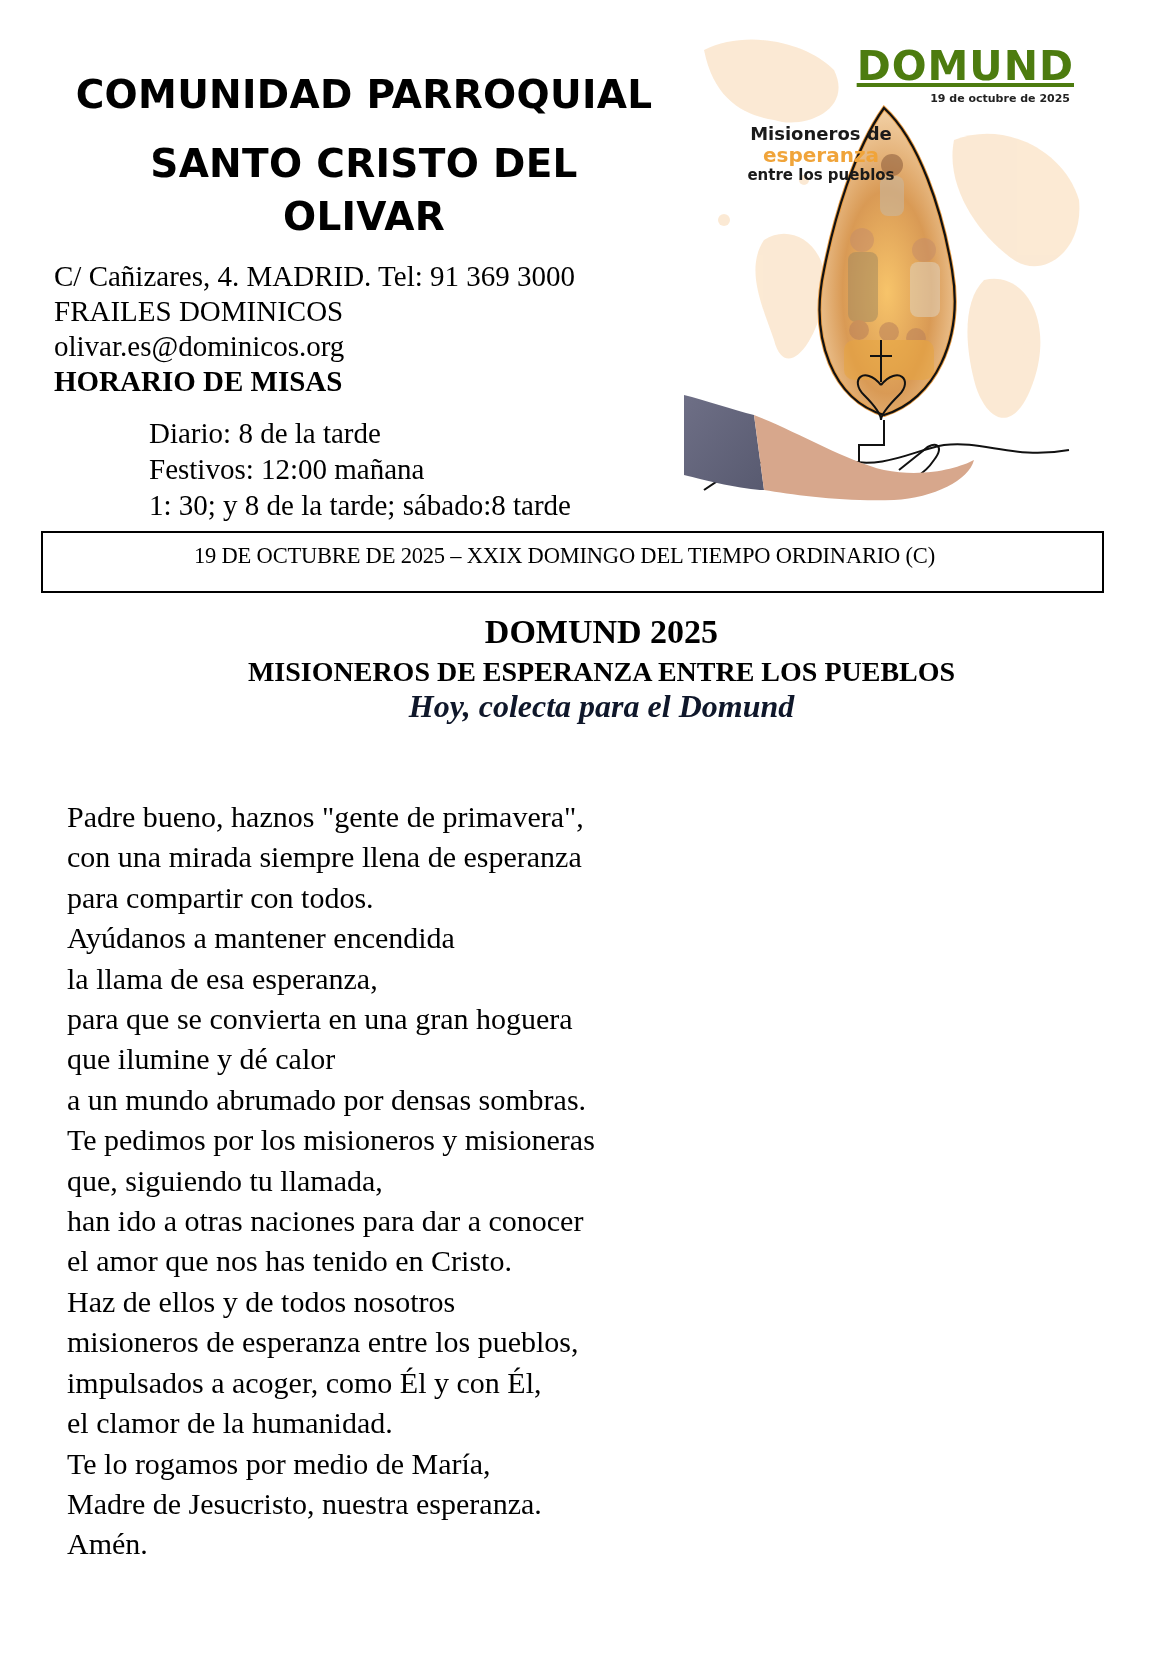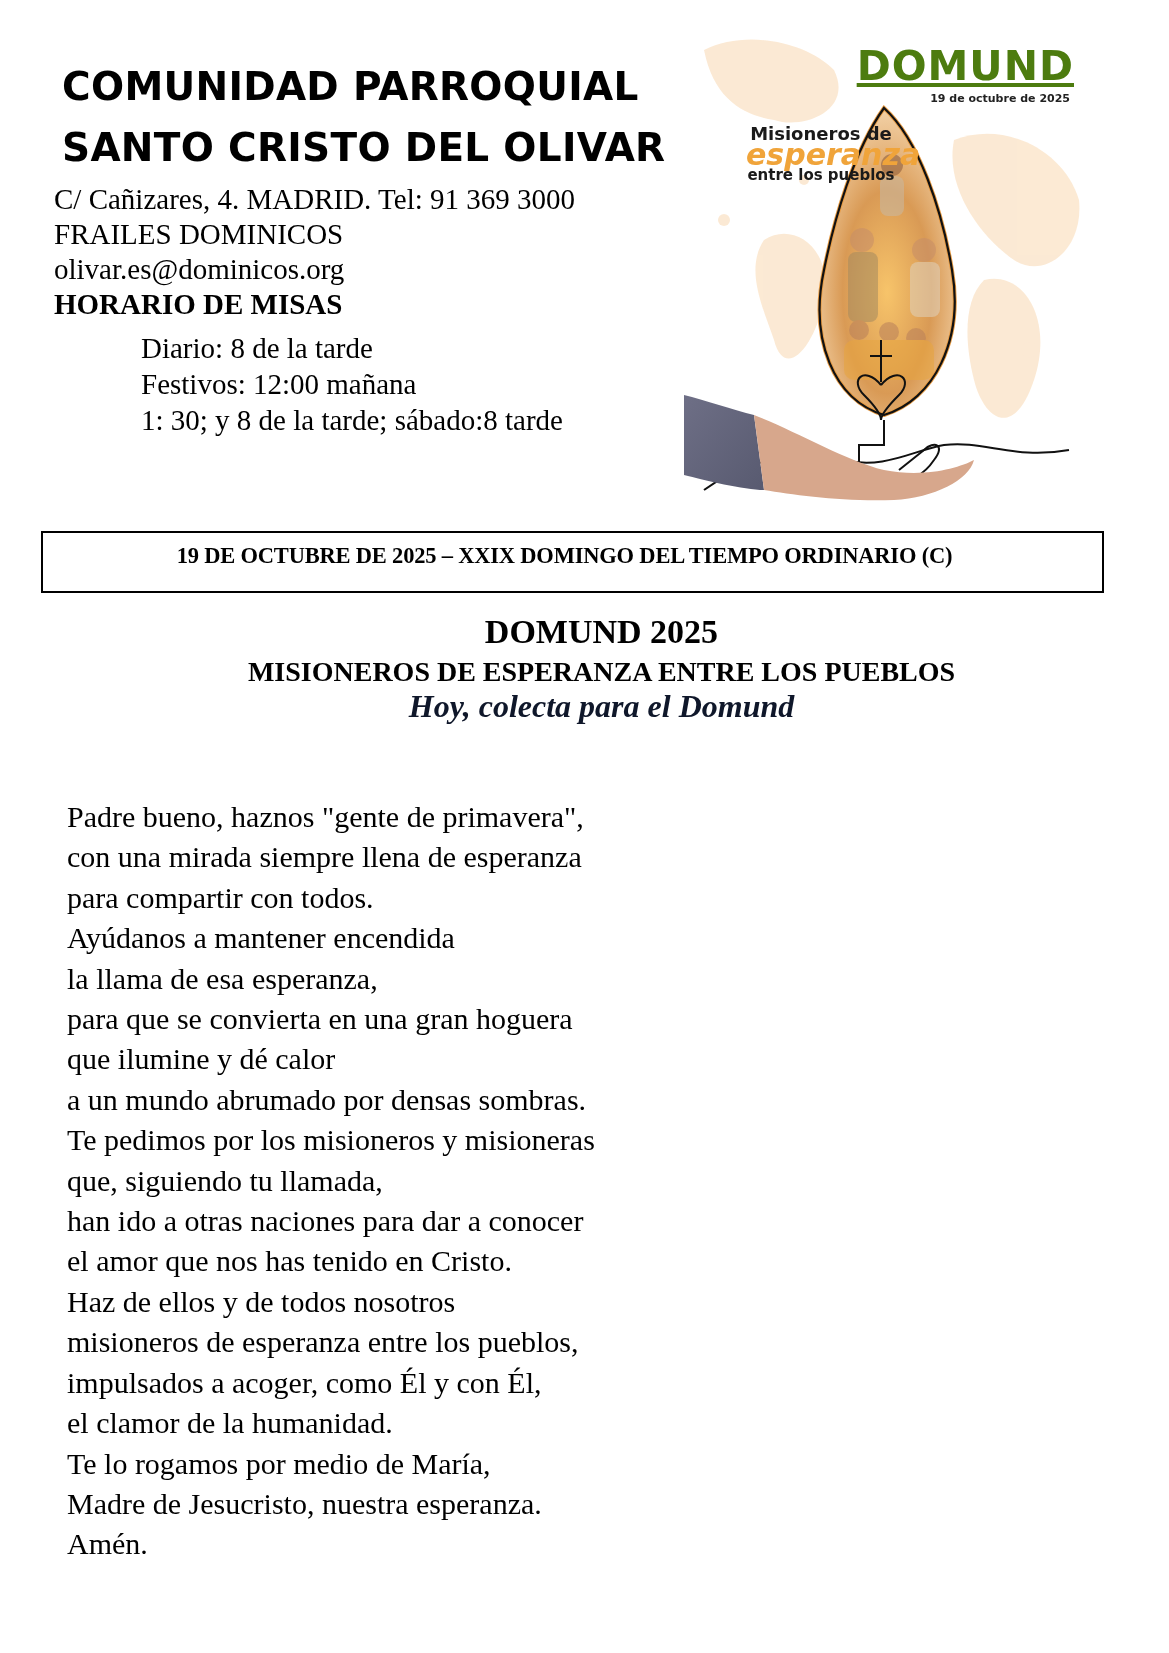--- a/index.html
+++ b/index.html
@@ -1,53 +1,53 @@
 <!DOCTYPE html>
 <html><head>
 <meta charset="utf-8">
 <style>
   html, body { margin: 0; padding: 0; background: #ffffff; }
   body { width: 1169px; height: 1653px; position: relative; overflow: hidden; color: #000; }
 
   .header-left { position: absolute; left: 54px; top: 52px; width: 620px; }
   .parish-title {
     font-family: "DejaVu Sans", sans-serif; font-weight: bold;
-    font-size: 39px; line-height: 53px; letter-spacing: 0.3px; margin: 8px;
+    font-size: 39px; line-height: 53px; letter-spacing: 0.3px; margin: 16px; text-align: center;
   }
   .info-line {
     font-family: "Liberation Serif", serif; font-size: 29px; line-height: 35px; margin: 0;
   }
   .schedule-title {
     font-family: "Liberation Serif", serif; font-weight: bold; font-size: 29px; line-height: 35px; margin: 0;
   }
-  .schedule-list { margin: 8px; padding-left: 79px; }
+  .schedule-list { margin: 16px; padding-left: 79px; }
   .schedule-item { font-family: "Liberation Serif", serif; font-size: 29px; line-height: 36px; display: block; }
 
   .poster { position: absolute; left: 684px; top: 20px; width: 410px; height: 500px; }
   .poster svg { width: 100%; height: 100%; display: block; }
   .poster-brand {
     position: absolute; right: 20px; top: 22px;
     font-family: "DejaVu Sans", sans-serif; font-weight: bold; font-size: 41px; color: #4d7c0f; letter-spacing: 1px; text-decoration: underline;
   }
   .poster-date {
     position: absolute; right: 24px; top: 72px;
     font-family: "DejaVu Sans", sans-serif; font-weight: bold; font-size: 11px; color: #222;
   }
   .poster-slogan { position: absolute; left: 62px; top: 104px; width: 150px; text-align: center; }
   .slogan-1 { font-family: "DejaVu Sans", sans-serif; font-weight: bold; font-size: 18px; color: #1a1a1a; line-height: 20px; display: block; }
-  .slogan-2 { font-family: "DejaVu Sans", sans-serif; font-weight: bold; font-size: 30px; color: #f0a43a; line-height: 22px; display: block; font-style: italic; }
+  .slogan-2 { font-family: "DejaVu Sans", sans-serif; font-weight: bold; font-size: 20px; color: #f0a43a; line-height: 22px; display: block; }
   .slogan-3 { font-family: "DejaVu Sans", sans-serif; font-weight: bold; font-size: 15px; color: #1a1a1a; line-height: 18px; display: block; }
 
   .date-box {
     position: absolute; left: 41px; top: 531px; width: 1063px; height: 62px;
     border: 2.5px solid #000; box-sizing: border-box;
   }
   .date-text {
     position: absolute; left: 0; right: 16px; top: 10px; text-align: center;
-    font-family: "Liberation Serif", serif; font-weight: bold; font-size: 22.5px; letter-spacing: -0.2px;
+    font-family: "Liberation Serif", serif; font-weight: normal; font-size: 22.5px; letter-spacing: -0.2px;
   }
 
   .section-head { position: absolute; left: 17px; width: 1169px; text-align: center; }
   .domund-title { top: 612px; font-family: "Liberation Serif", serif; font-weight: bold; font-size: 34px; line-height: 40px; }
   .domund-subtitle { top: 655px; font-family: "Liberation Serif", serif; font-weight: bold; font-size: 28px; line-height: 34px; }
   .collection-note { top: 689px; font-family: "Liberation Serif", serif; font-weight: bold; font-style: italic; font-size: 32px; line-height: 34px; color: #0f172a; }
 
   .prayer { position: absolute; left: 67px; top: 797px; width: 720px; margin: 0; padding: 0; list-style: none; }
   .prayer-line { font-family: "Liberation Serif", serif; font-size: 30px; line-height: 40.4px; display: block; white-space: nowrap; }
 </style>

